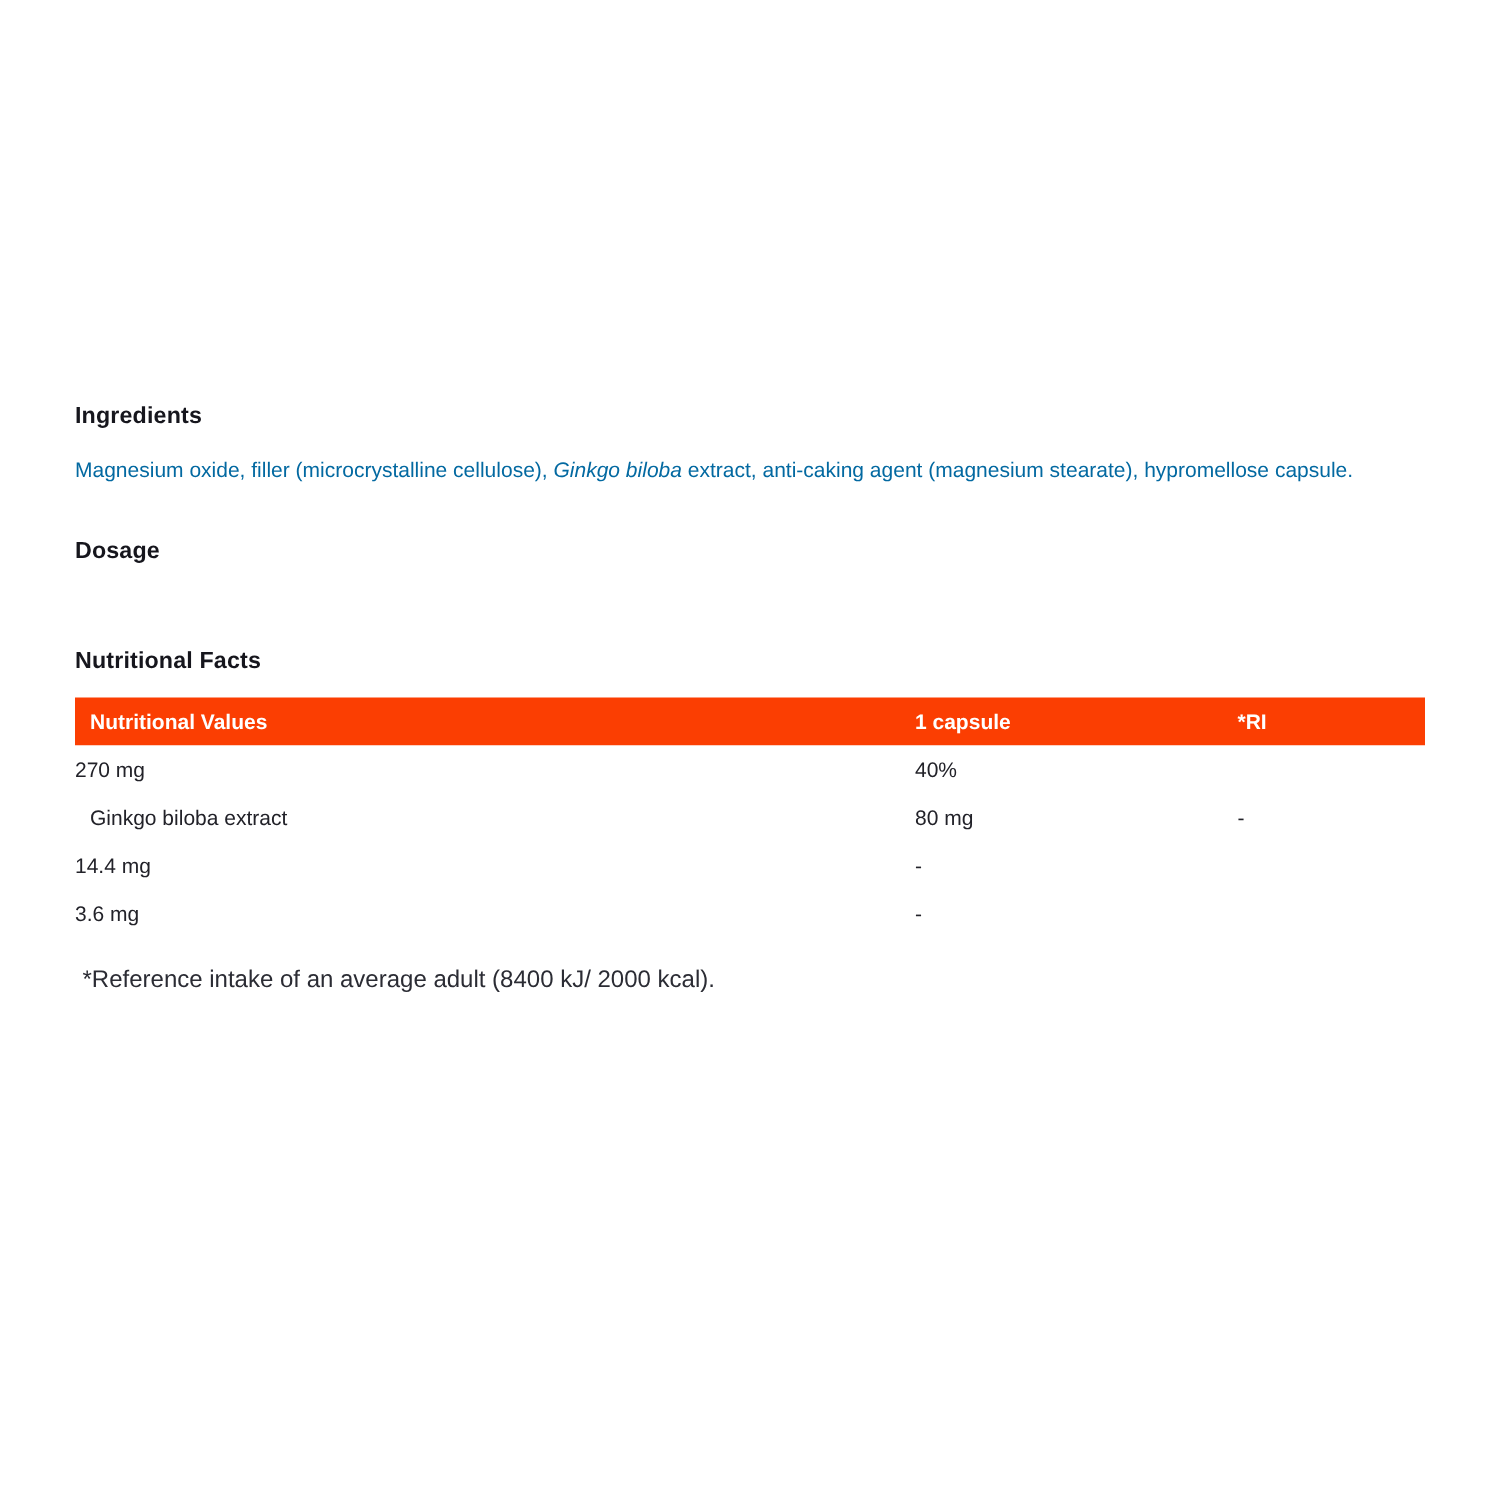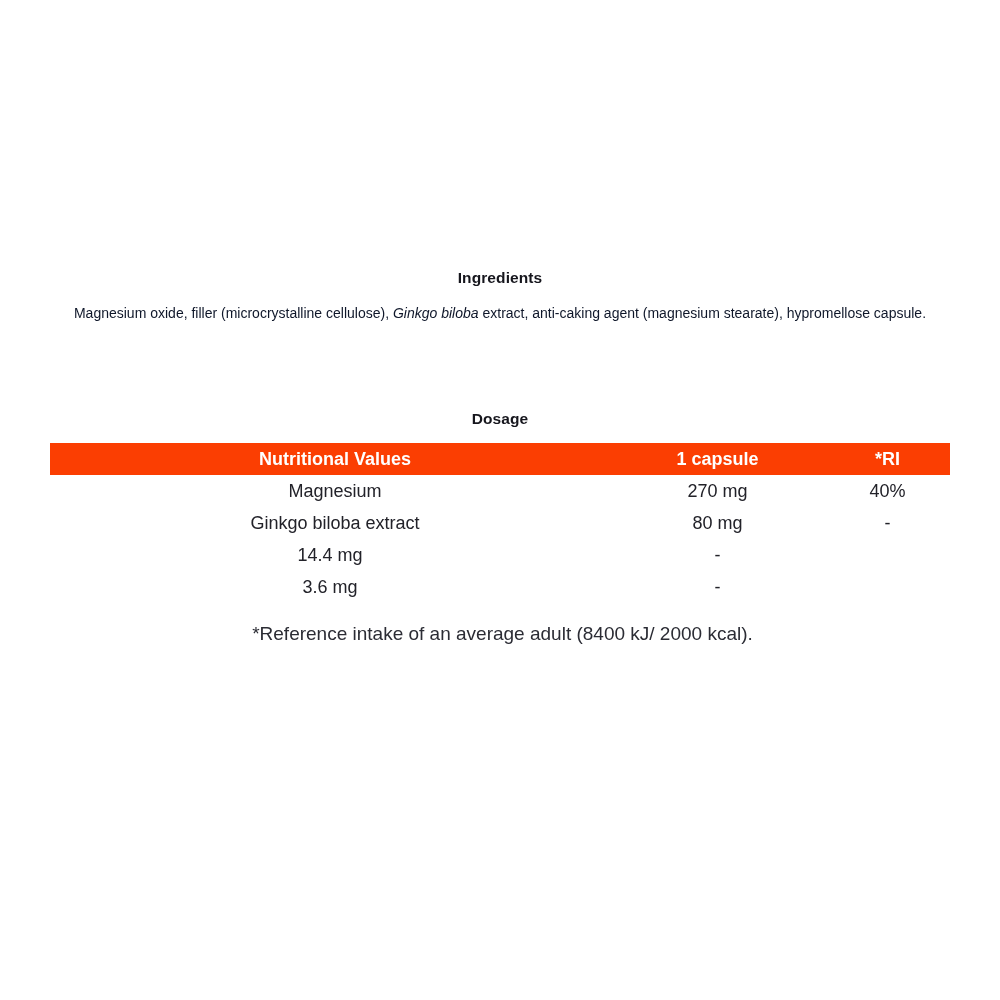--- a/index.html
+++ b/index.html
@@ -7,91 +7,90 @@
     width: 1000px;
     height: 1000px;
     background: #ffffff;
     font-family: "Liberation Sans", sans-serif;
     -webkit-font-smoothing: antialiased;
   }
   .page {
     width: 900px;
     margin: 0 auto;
     padding-top: 269px;
-    text-align: center;
   }
   .section-title {
     font-size: 15.5px;
     font-weight: 700;
     color: #16161d;
     line-height: 18px;
     letter-spacing: 0.1px;
   }
   .body-text {
     font-size: 14px;
-    color: #0f172a;
+    color: #0369a1;
     line-height: 18px;
   }
   .ingredients-text { margin-top: 17px; }
   .ingredients-text .italic { font-style: italic; }
-  .dosage-title { margin-top: 88px; }
+  .dosage-title { margin-top: 37px; }
   .dosage-text { margin-top: 17px; }
   .nutrition-title { margin-top: 55px; }
 
   .nv-table {
     margin-top: 15px;
     width: 900px;
   }
   .nv-grid {
     display: grid;
     grid-template-columns: 560px 215px 1fr;
     align-items: center;
     height: 32px;
-    font-size: 18px;
+    font-size: 14px;
   }
   .nv-header {
     background: #fb3e02;
     color: #ffffff;
     font-weight: 700;
   }
   .nv-cell-first { padding-left: 10px; }
   .nv-row {
     background: #ffffff;
     color: #222229;
   }
   .footnote {
     margin-top: 20px;
     padding-left: 5px;
-    font-size: 19px;
+    font-size: 16px;
     color: #2b2c34;
   }
 </style>
 </head>
 <body>
 
 <div class="page">
 
   <h3 class="section-title">Ingredients</h3>
 
   <p class="body-text ingredients-text"><span>Magnesium oxide, filler (microcrystalline cellulose), </span><span class="italic">Ginkgo biloba</span><span> extract, anti-caking agent (magnesium stearate), hypromellose capsule.</span></p>
 
   <h3 class="section-title dosage-title">Dosage</h3>
 
 
+  <h3 class="section-title nutrition-title">Nutritional Facts</h3>
 
   <div class="nv-table">
 
     <div class="nv-grid nv-header">
       <div class="nv-cell-first">Nutritional Values</div>
       <div>1 capsule</div>
       <div>*RI</div>
     </div>
 
     <div class="nv-grid nv-row">
-      <div class="nv-cell-first">Magnesium</div>
       <div>270 mg</div>
       <div>40%</div>
     </div>
 
     <div class="nv-grid nv-row">
       <div class="nv-cell-first">Ginkgo biloba extract</div>
       <div>80 mg</div>
       <div>-</div>
     </div>
 

